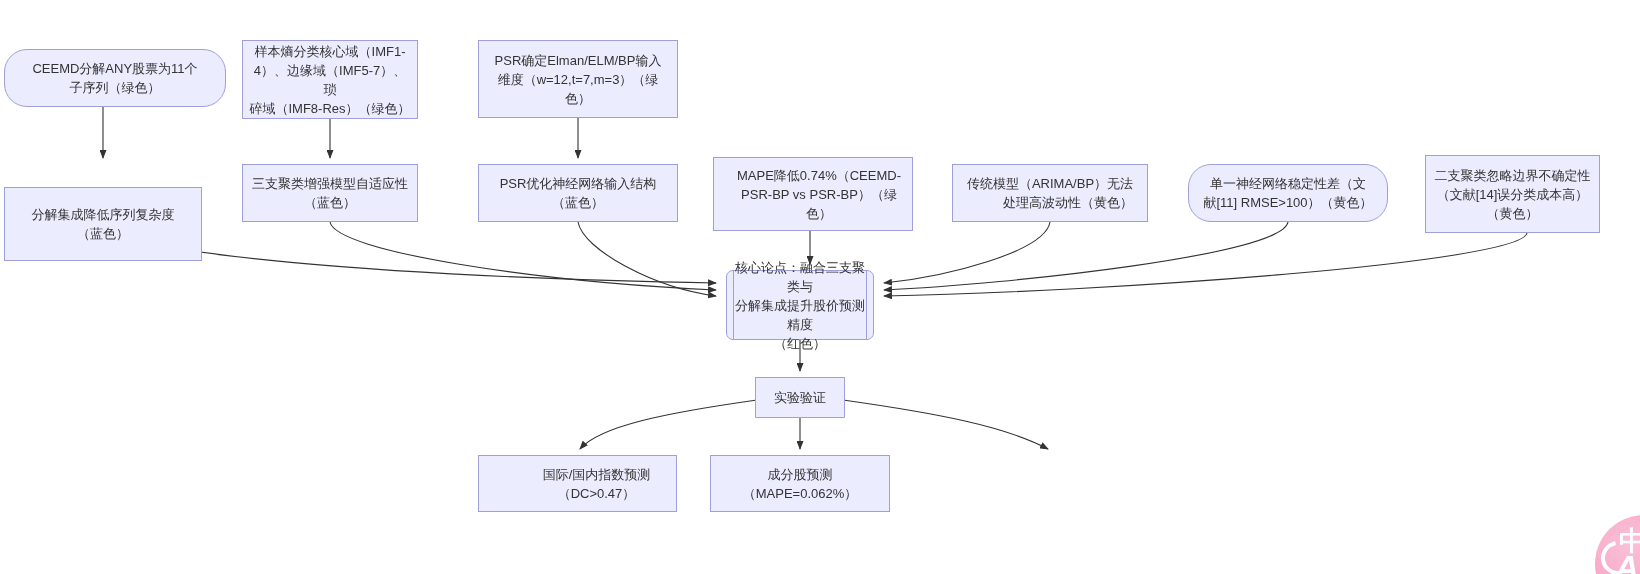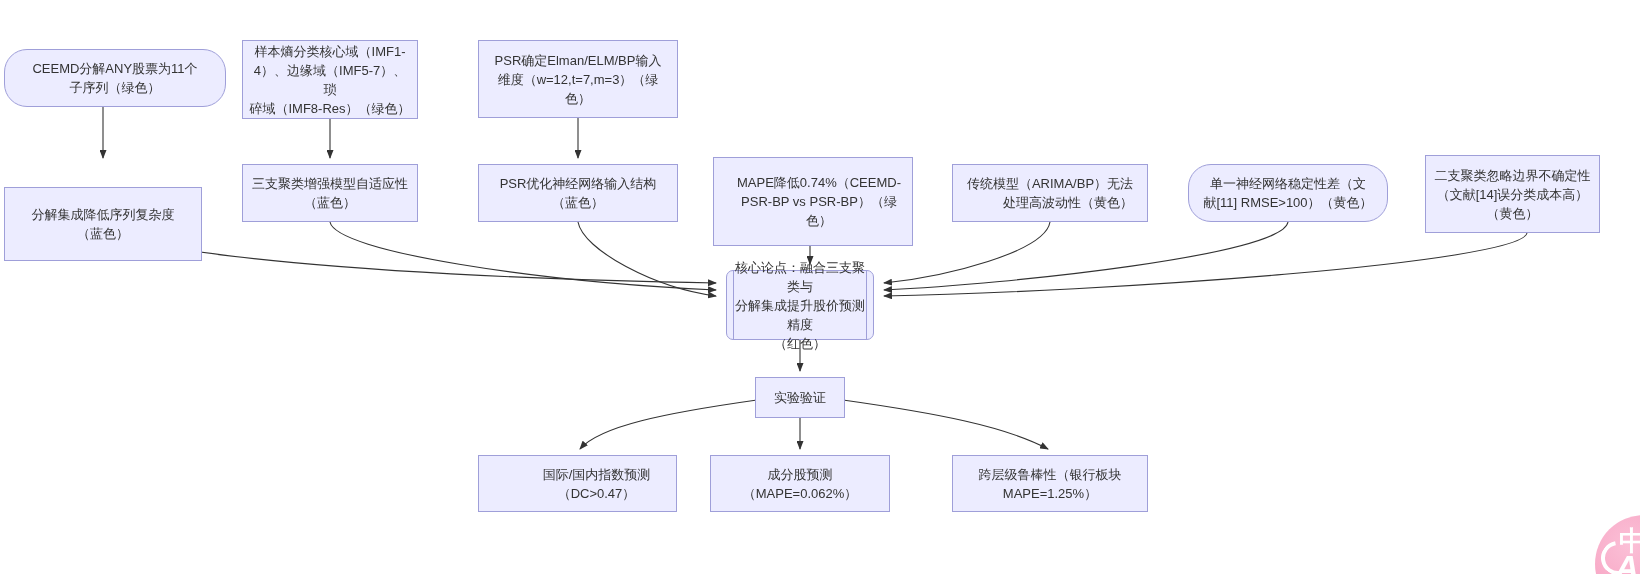--- a/index.html
+++ b/index.html
@@ -80,21 +80,21 @@
 
   <div class="node" style="left:4px;top:164px;width:198px;height:74px;margin-top:23px;">分解集成降低序列复杂度
 （蓝色）</div>
 
   <div class="node" style="left:242px;top:164px;width:176px;height:58px;">三支聚类增强模型自适应性
 （蓝色）</div>
 
   <div class="node" style="left:478px;top:164px;width:200px;height:58px;">PSR优化神经网络输入结构
 （蓝色）</div>
 
-  <div class="node" style="left:713px;top:157px;width:200px;height:89px;padding-left:18px;">MAPE降低0.74%（CEEMD-
+  <div class="node" style="left:713px;top:157px;width:200px;height:74px;padding-left:18px;">MAPE降低0.74%（CEEMD-
 PSR-BP vs PSR-BP）（绿
 色）</div>
 
   <div class="node" style="left:952px;top:164px;width:196px;height:58px;text-align:right;">传统模型（ARIMA/BP）无法
 处理高波动性（黄色）</div>
 
   <div class="node" style="left:1188px;top:164px;width:200px;height:58px;border-radius:23px;">单一神经网络稳定性差（文
 献[11] RMSE&gt;100）（黄色）</div>
 
   <div class="node" style="left:1425px;top:155px;width:175px;height:78px;">二支聚类忽略边界不确定性
@@ -106,22 +106,20 @@
 （红色）</div>
 
   <div class="node" style="left:755px;top:377px;width:90px;height:41px;">实验验证</div>
 
   <div class="node" style="left:478px;top:455px;width:199px;height:57px;padding-left:44px;">国际/国内指数预测
 （DC&gt;0.47）</div>
 
   <div class="node" style="left:710px;top:455px;width:180px;height:57px;">成分股预测
 （MAPE=0.062%）</div>
 
-  <div class="node" style="left:952px;top:455px;width:196px;height:57px;">跨层级鲁棒性（银行板块
-MAPE=1.25%）</div>
 
   <div id="translate-badge">
     <span class="swirl"></span>
     <span class="glyph-top">中</span>
     <span class="glyph-bottom">A</span>
   </div>
 
 </div>
 
 </body></html>

